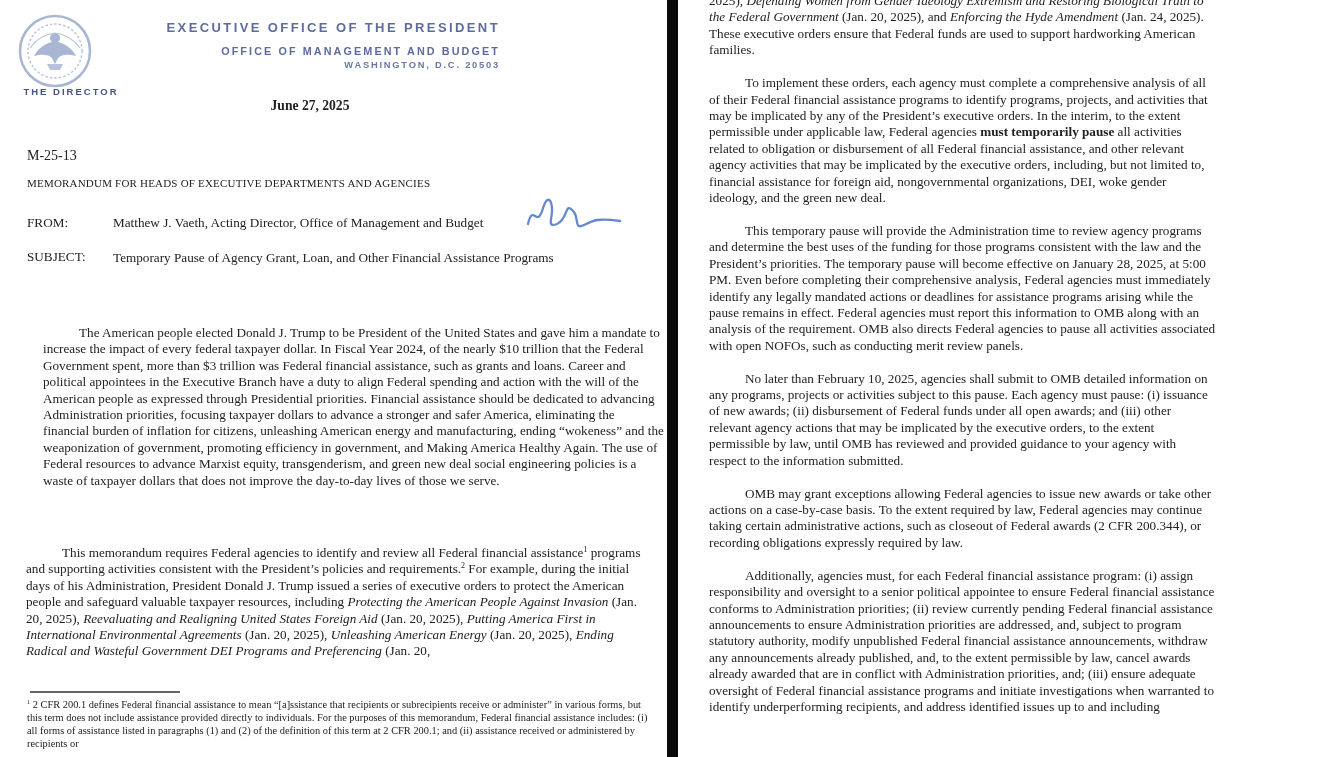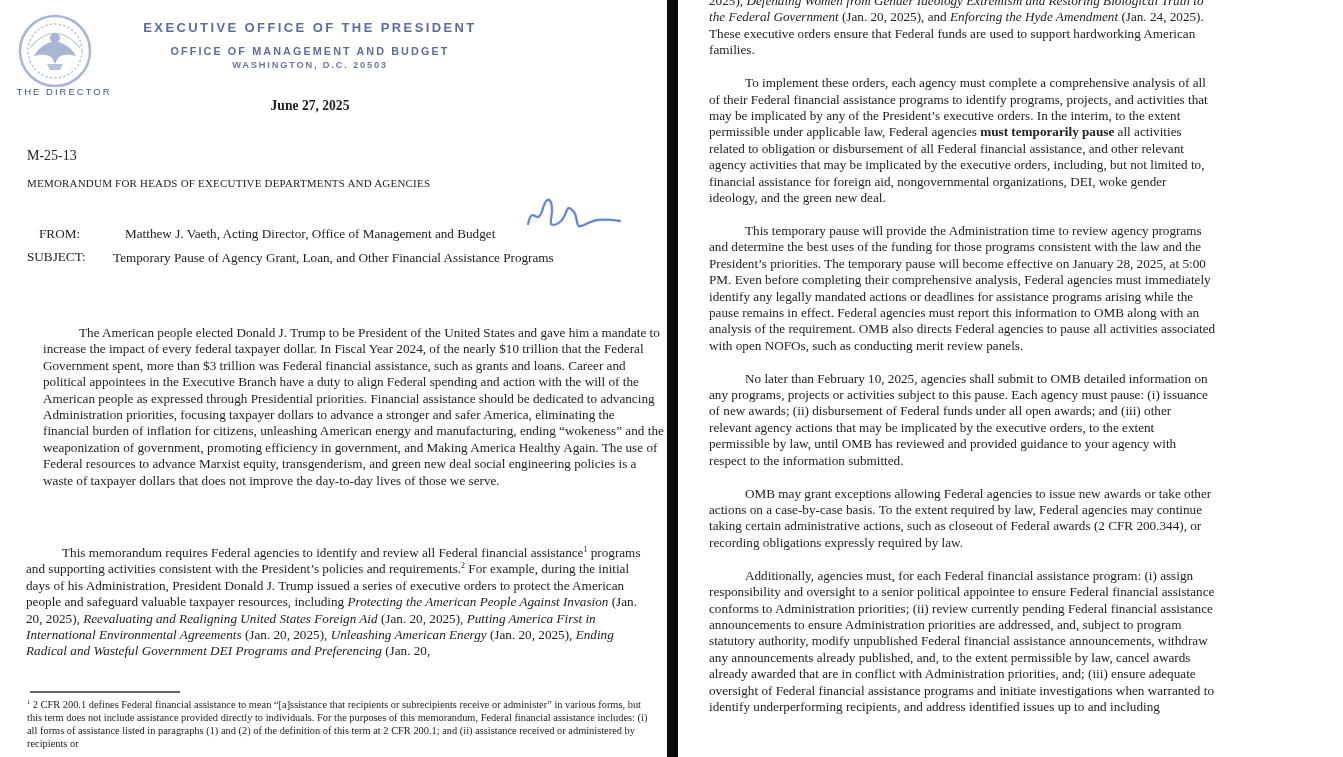--- a/index.html
+++ b/index.html
@@ -7,38 +7,38 @@
           font-family:"Liberation Serif", serif;color:#222;}
   .corner-artifact{position:absolute;left:0;top:0;width:10px;height:9px;background:#3a3a3a;
           clip-path:polygon(0 0,100% 0,0 100%);}
   .page{position:absolute;top:0;height:757px;background:#fff;}
   .page-left{left:0;width:667px;}
   .page-right{left:678px;width:566px;padding:0 28px 0 31px;box-sizing:border-box;}
   .gutter{position:absolute;left:667px;top:0;width:11px;height:757px;background:#0b0b0b;}
 
   
   .seal{position:absolute;left:16px;top:12px;}
-  .director{position:absolute;left:13px;top:86px;width:102px;text-align:center;
-            font-family:"Liberation Sans",sans-serif;font-weight:normal;font-size:9.5px;
+  .director{position:absolute;left:20px;top:86px;width:102px;text-align:center;
+            font-family:"Liberation Sans",sans-serif;font-weight:bold;font-size:9.5px;
             letter-spacing:2px;color:#44548a;}
-  .lh-block{position:absolute;left:120px;top:20px;width:380px;text-align:center;
+  .lh-block{position:absolute;left:120px;top:20px;width:380px;text-align:right;
             font-family:"Liberation Sans",sans-serif;font-weight:bold;color:#5d6b9e;}
   .lh1{font-size:13px;letter-spacing:2.4px;}
   .lh2{font-size:10.8px;letter-spacing:2.1px;margin-top:10px;}
   .lh3{font-size:9.3px;letter-spacing:1.8px;margin-top:3px;color:#6b77a6;}
   .date{position:absolute;left:120px;top:98px;width:380px;text-align:center;
         font-size:13.6px;font-weight:bold;}
 
   .memo-number{position:absolute;left:27px;top:148px;font-size:14px;}
   .memo-heading{position:absolute;left:27px;top:177px;font-size:11px;letter-spacing:.2px;}
 
   .kv-row{position:absolute;left:27px;font-size:13.2px;}
   .kv-label{display:inline-block;width:86px;vertical-align:top;}
   .kv-value{display:inline-block;vertical-align:top;}
-  .from-row{top:226px;margin-left:12px;}
+  .from-row{top:215px;}
   .subject-row{top:249px;}
   .subject-row .kv-value{width:452px;line-height:17px;}
   .signature{position:absolute;left:524px;top:192px;}
 
   .body-par{margin:16px;font-size:13.2px;line-height:16.4px;text-align:left;}
   .indent{text-indent:36px;}
   .para1{position:absolute;left:27px;top:309px;width:621px;}
   .para2{position:absolute;left:10px;top:529px;width:621px;}
 
   .footnote-rule{position:absolute;left:30px;top:691px;width:150px;height:2px;background:#666;}

